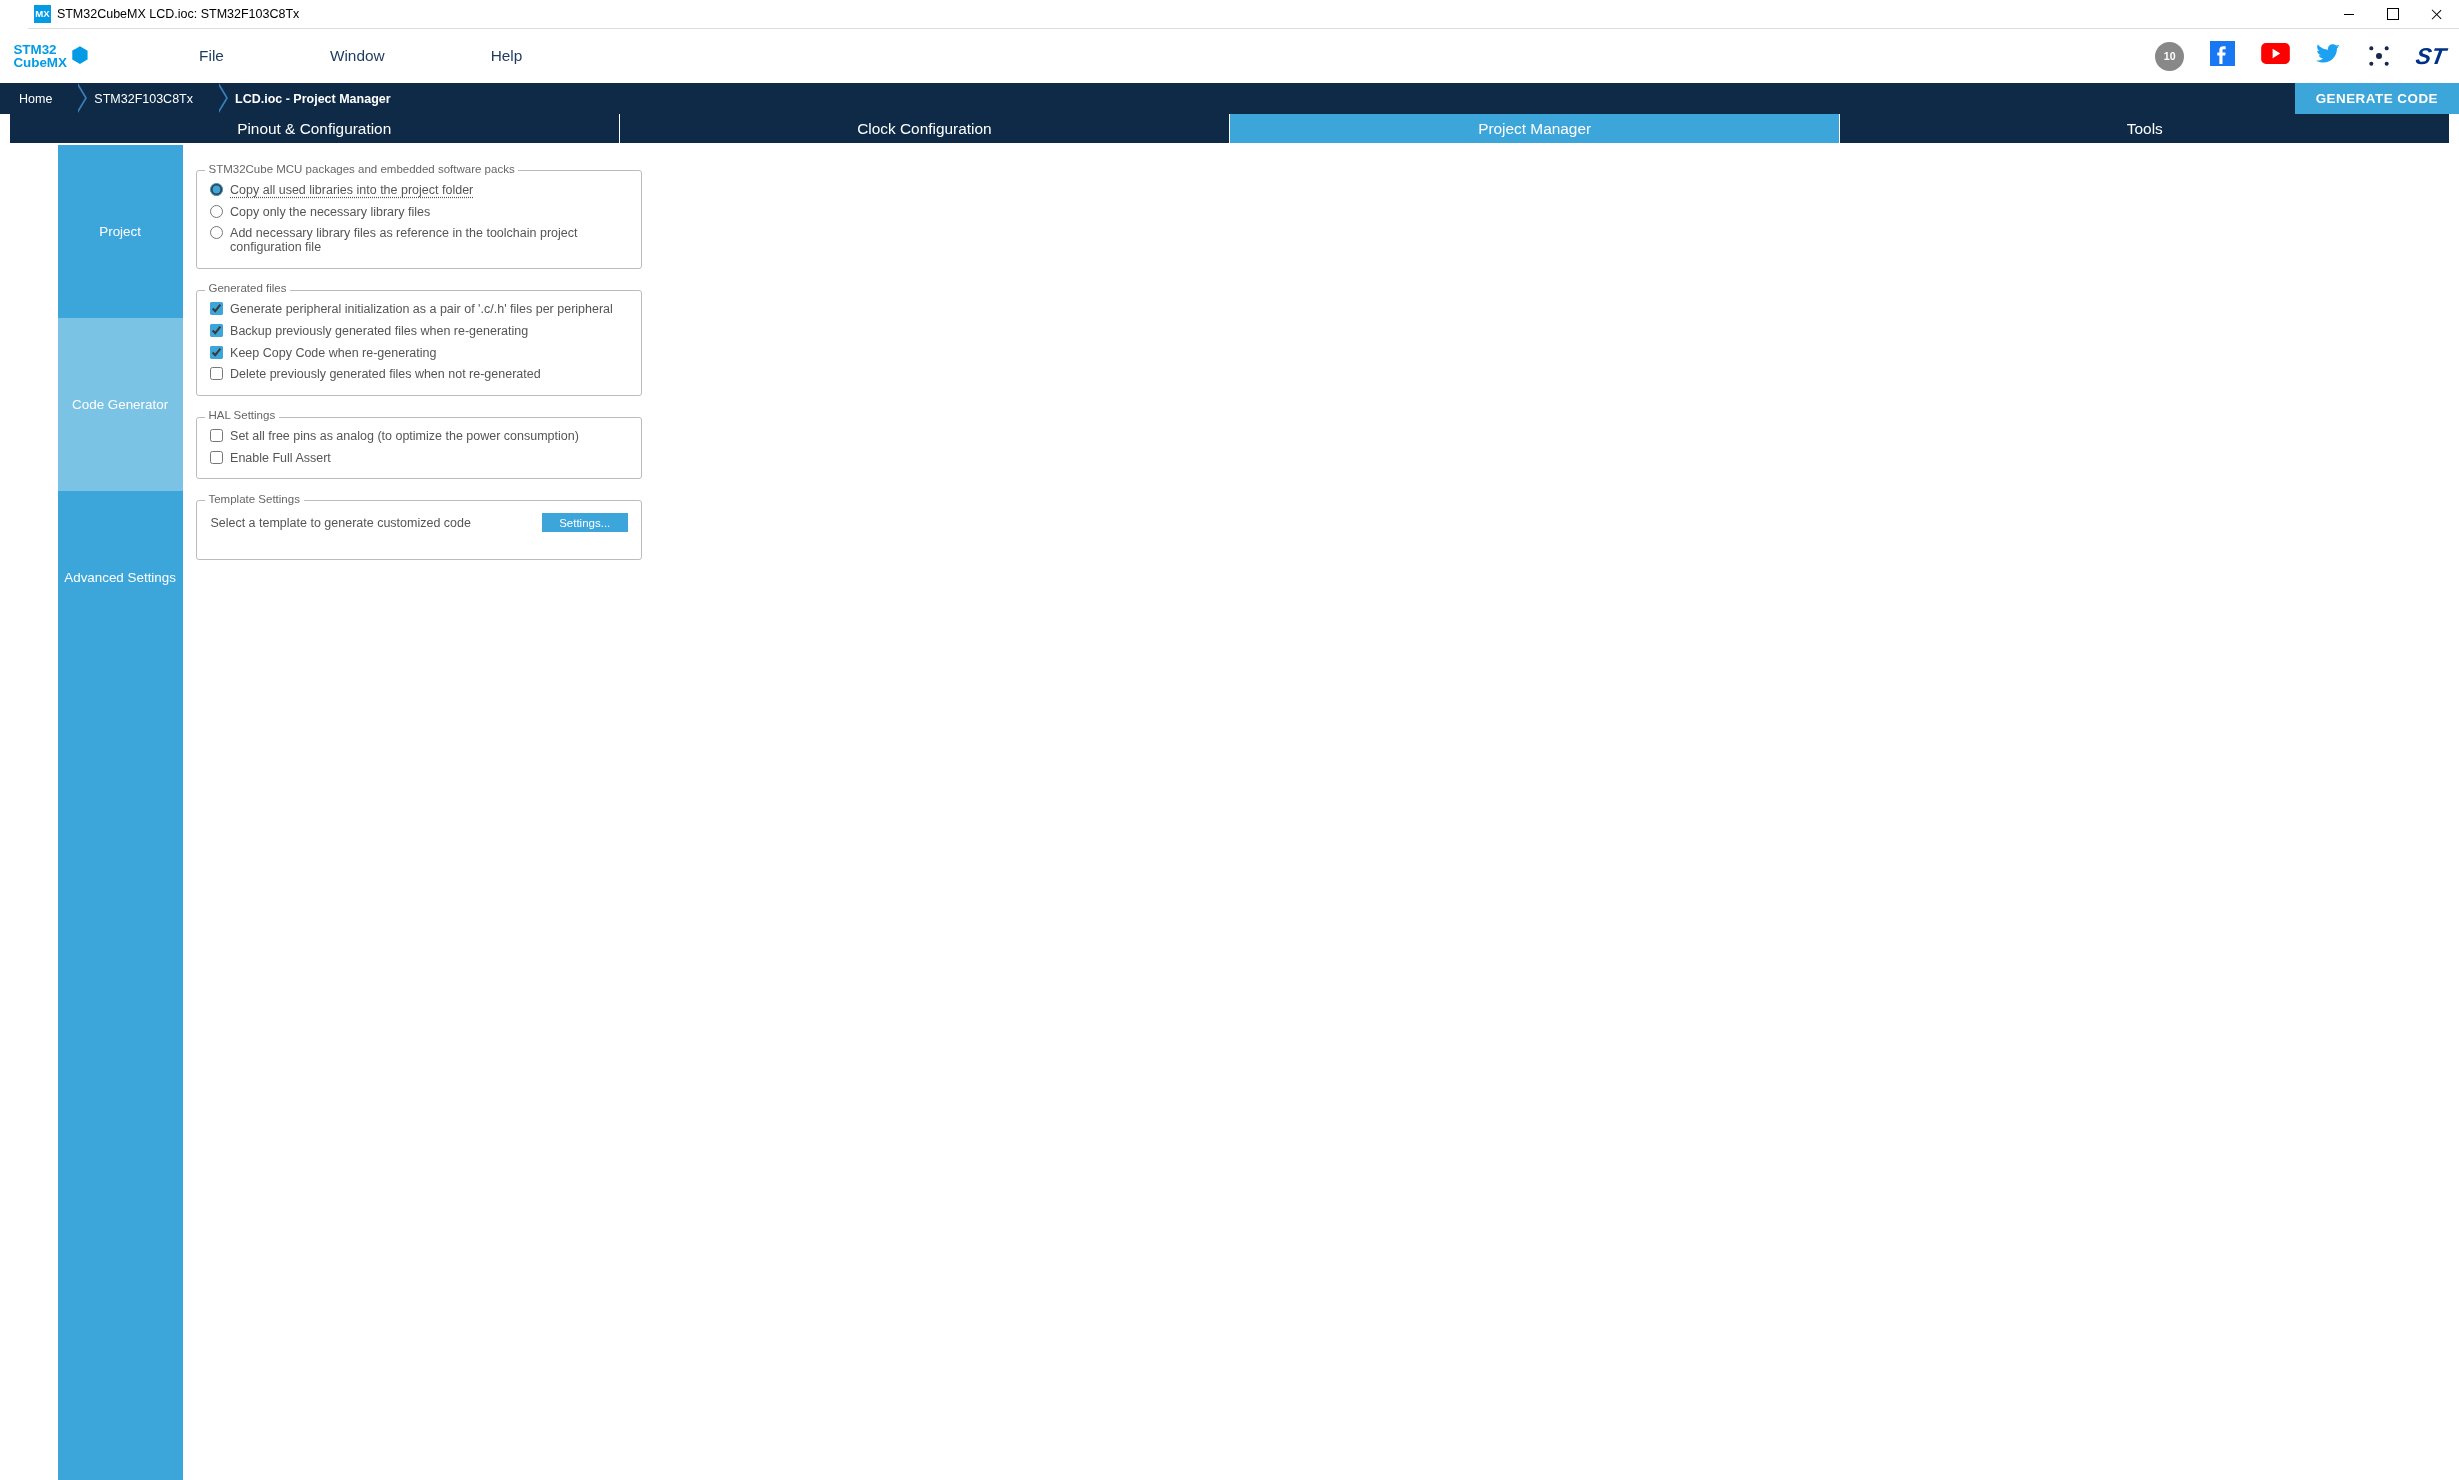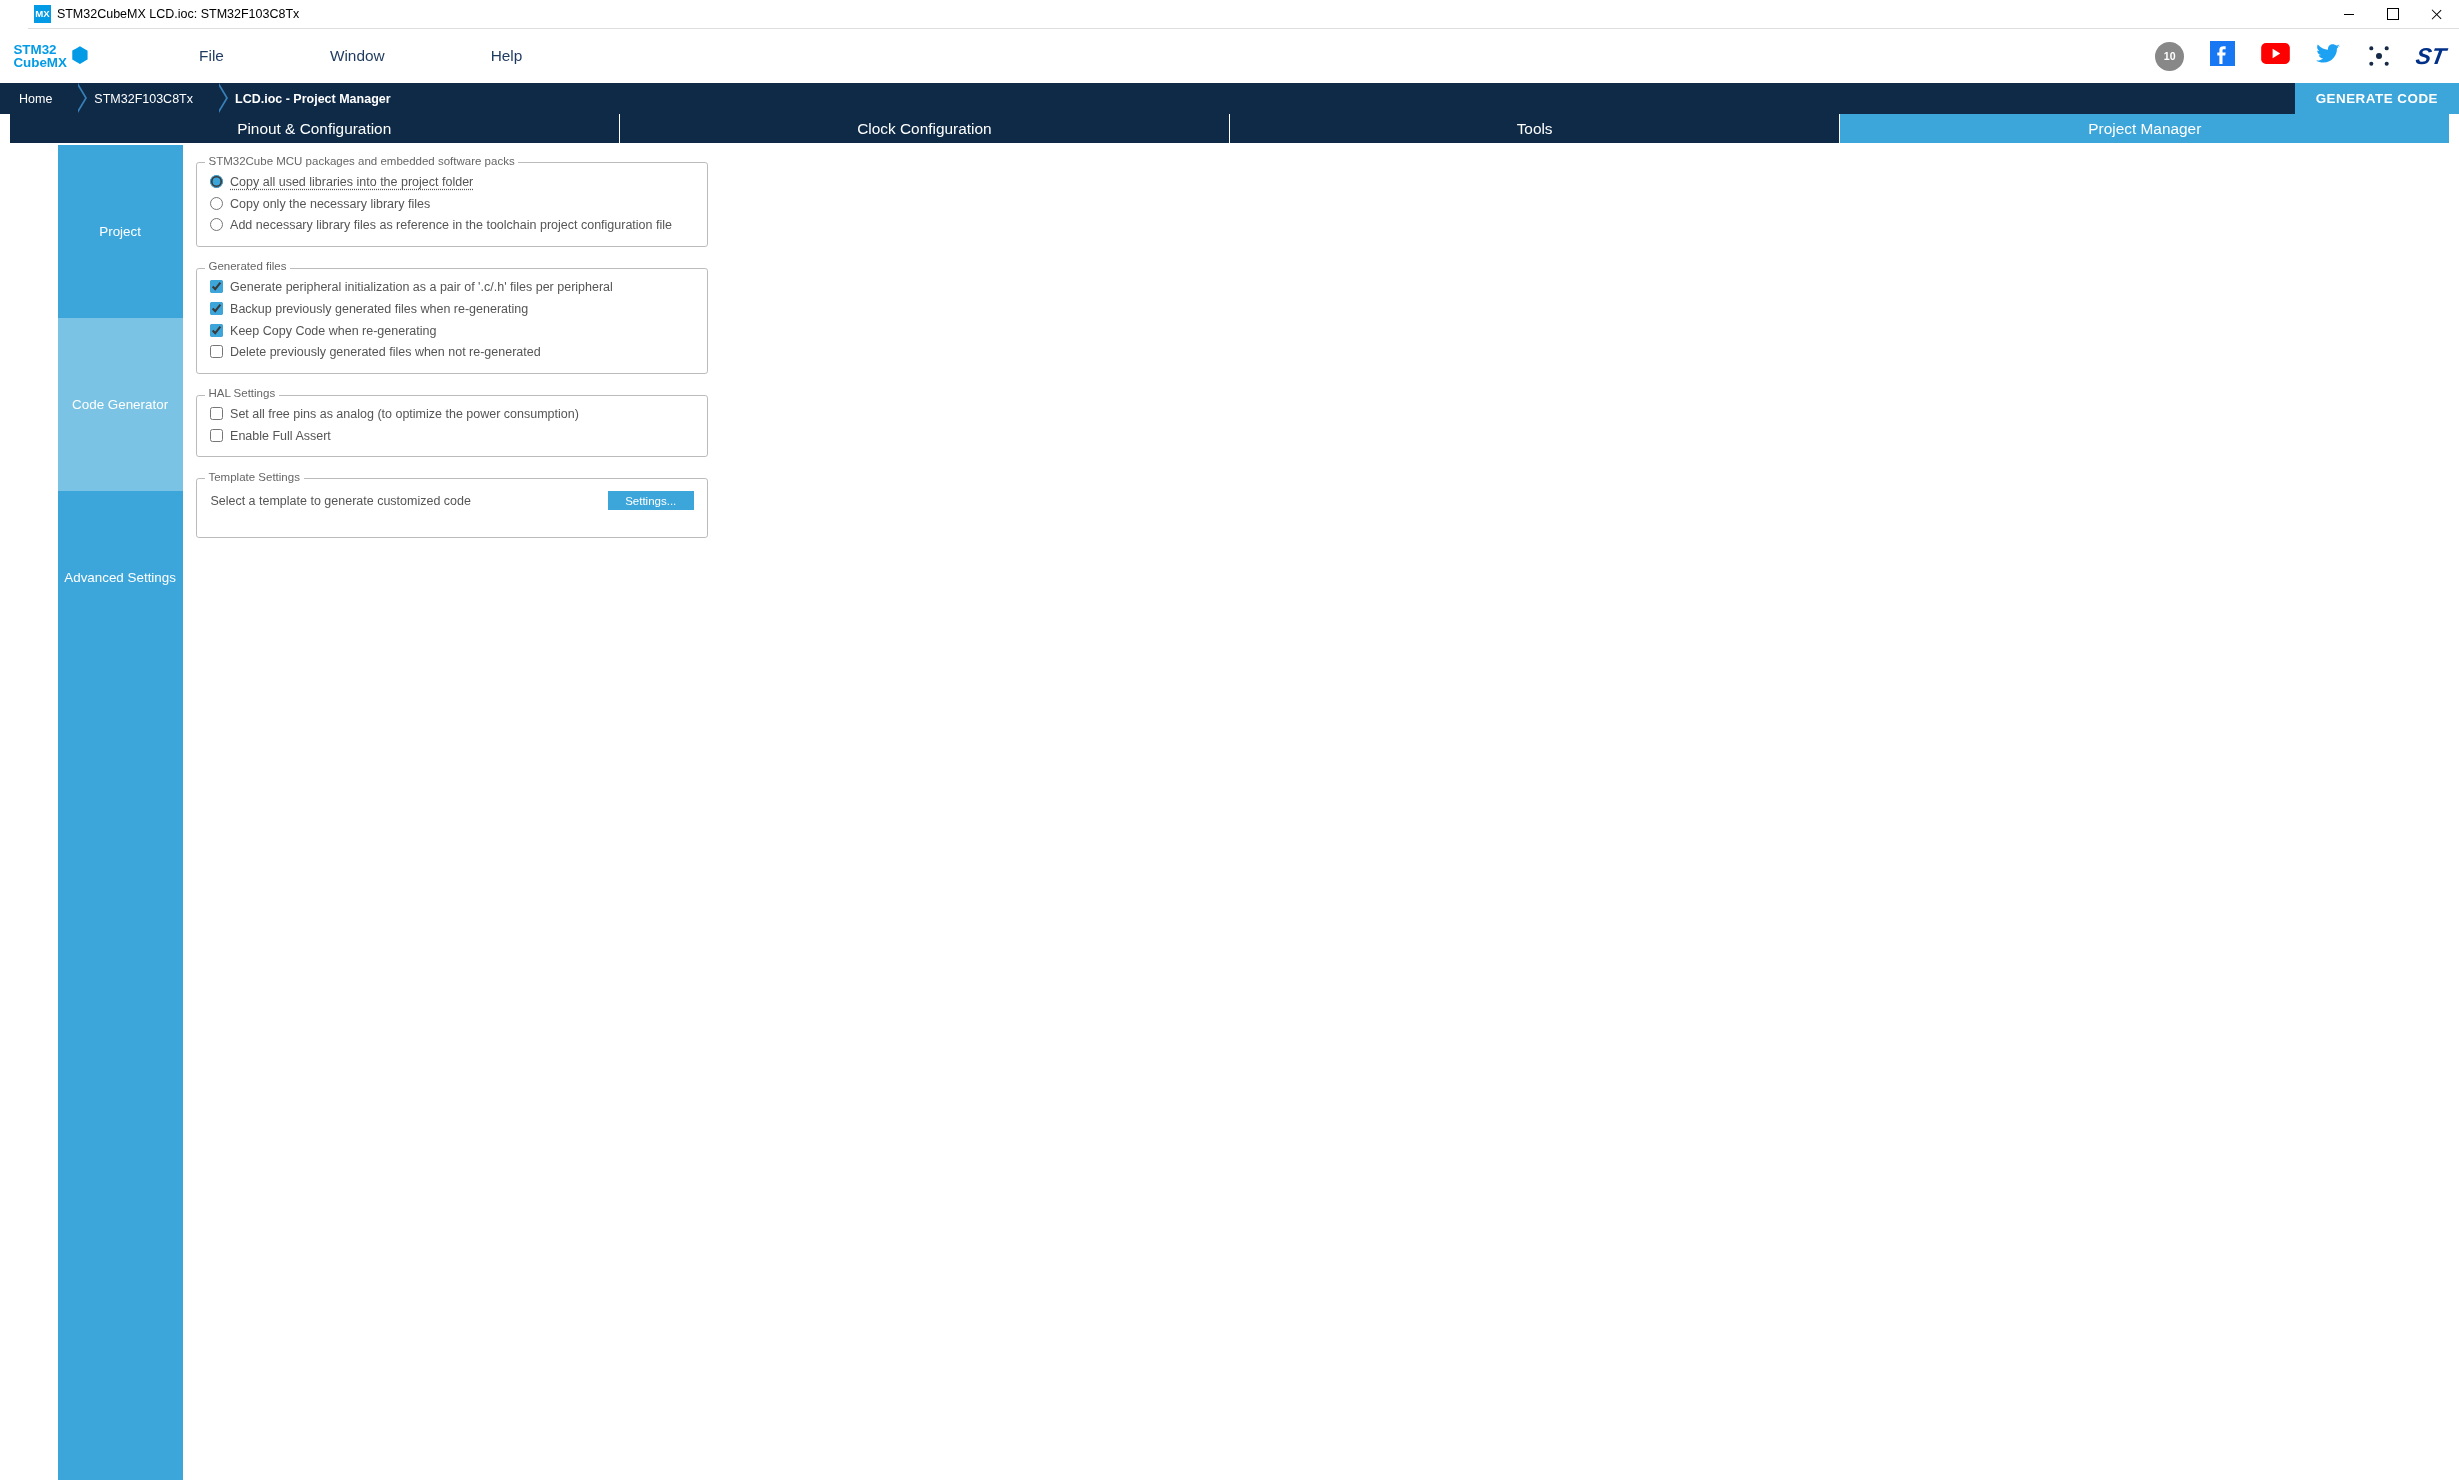--- a/index.html
+++ b/index.html
@@ -44,21 +44,21 @@
 .sidebar{display:flex;flex-direction:column;width:125px;margin-left:48px;}
 .side-item{flex:0 0 173px;display:flex;align-items:center;justify-content:center;font-size:13.4px;cursor:pointer;color:#fff;}
 .side-item:nth-child(1){background:#3ca6db;}
 .side-item:nth-child(2){background:#7bc3e4;}
 .side-item:nth-child(3){background:#3ca6db;}
 .side-spacer{flex:1;background:#3ca6db;}
 .panel{flex:1;padding:9.6px 0 0 13.4px;overflow-y:auto;background:#fff;}
 .panel::-webkit-scrollbar{width:9.6px;}
 .panel::-webkit-scrollbar-thumb{background:#ccc;}
 
-.fieldset{border:1px solid #bbb;border-radius:2.9px;padding:11.5px 13.4px 13.4px 13.4px;margin:8px 0 21px 0;width:512px;position:relative;}
+.fieldset{border:1px solid #bbb;border-radius:2.9px;padding:11.5px 13.4px 13.4px 13.4px;margin:16px 0 21px 0;width:446px;position:relative;}
 .fieldset .legend{position:absolute;top:-8.6px;left:7.7px;background:#fff;padding:0 3.8px;font-size:11.5px;color:#666;}
 .opt{display:flex;align-items:flex-start;gap:6.7px;font-size:12.5px;color:#555;margin-bottom:7.7px;}
 .opt:last-child{margin-bottom:0;}
 .opt input{accent-color:#3ca6db;}
 .opt.underline span{text-decoration:underline;text-decoration-style:dotted;text-underline-offset:2.9px;}
 .tmpl-row{display:flex;align-items:center;justify-content:space-between;}
 .tmpl-label{font-size:12.5px;color:#555;}
 .settings-btn{background:#3ca6db;color:#fff;font-size:11.5px;padding:3.8px 17.3px;border:none;cursor:pointer;}
 .st-logo{font-style:italic;font-weight:bold;font-size:23px;color:#003087;transform:skewX(-10deg);}
 .net-icon{position:relative;width:23px;height:23px;}
@@ -115,22 +115,22 @@
 <div class="breadcrumb">
   <div class="crumb">Home</div>
   <div class="crumb">STM32F103C8Tx</div>
   <div class="crumb active">LCD.ioc - Project Manager</div>
   <div class="gen-btn">GENERATE CODE</div>
 </div>
 
 <div class="main-tabs">
   <div class="main-tab">Pinout &amp; Configuration</div>
   <div class="main-tab">Clock Configuration</div>
+  <div class="main-tab active">Project Manager</div>
   <div class="main-tab">Tools</div>
-  <div class="main-tab active">Project Manager</div>
 </div>
 
 <div class="content">
   <div class="sidebar">
     <div class="side-item">Project</div>
     <div class="side-item">Code Generator</div>
     <div class="side-item">Advanced Settings</div>
     <div class="side-spacer"></div>
   </div>
 

